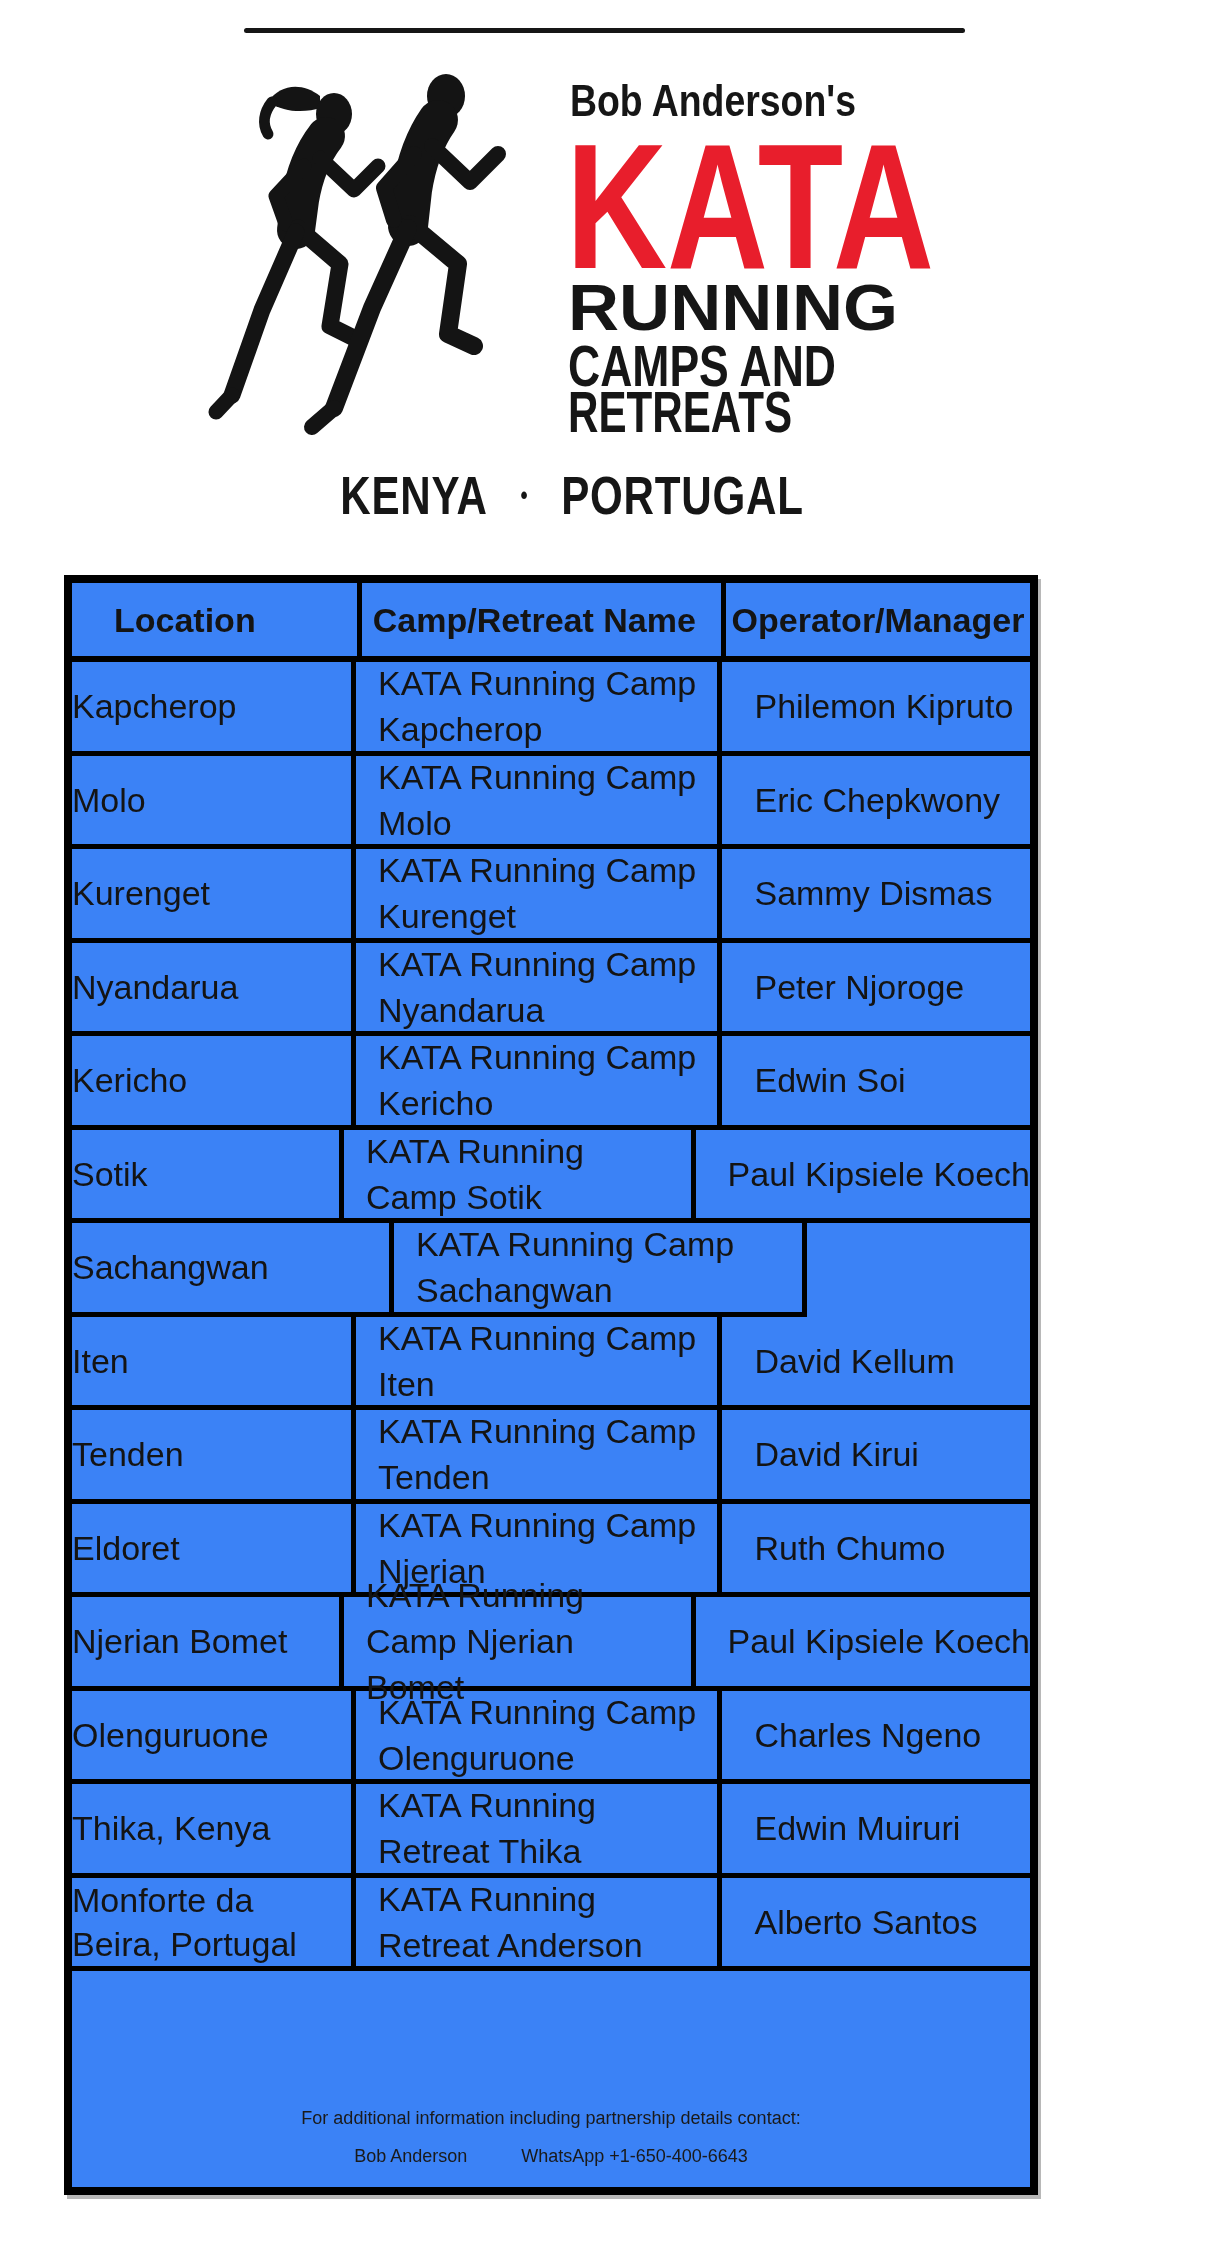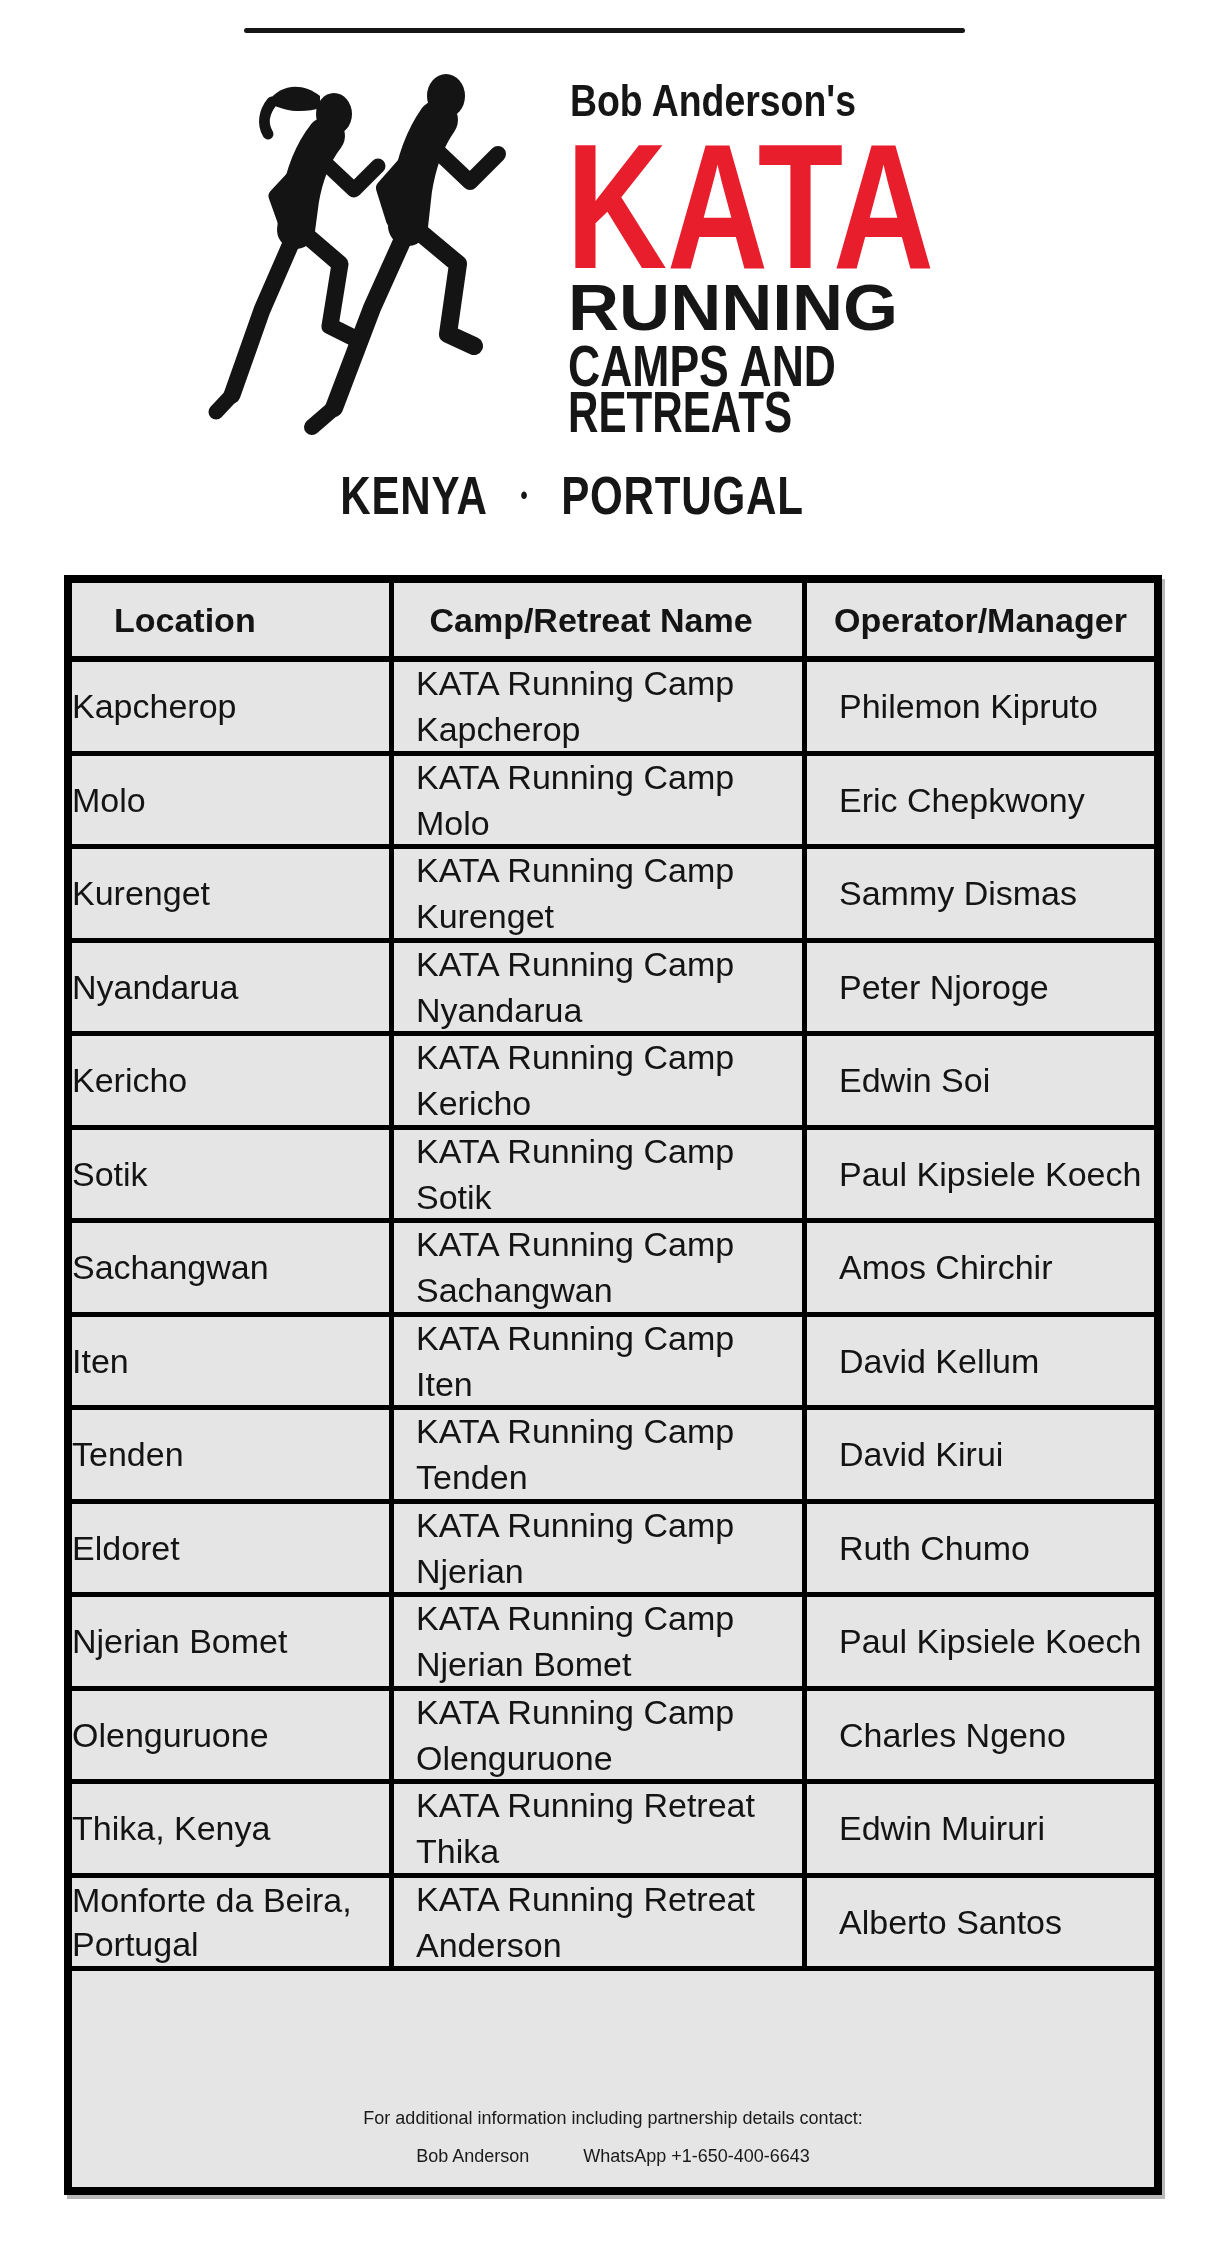--- a/index.html
+++ b/index.html
@@ -16,22 +16,22 @@
   .logo-countries{
     position:absolute;left:172px;top:468px;width:800px;height:54px;
     display:flex;align-items:center;justify-content:center;gap:42px;
     transform:scaleX(0.78);
     font-weight:bold;font-size:54px;letter-spacing:1px;color:#161616;white-space:nowrap;
   }
   .logo-countries .dot{font-size:26px;line-height:54px;}
 
   
   .camp-table{
-    position:absolute;left:64px;top:575px;width:1098px;height:1620px;
-    border:8px solid #000;background:#e5e5e5;display:flex;flex-direction:column;
+    position:absolute;left:64px;top:575px;width:974px;height:1620px;
+    border:8px solid #000;background:#3b82f6;display:flex;flex-direction:column;
     box-shadow:3px 4px 0 rgba(0,0,0,0.28);
   }
   .trow{display:flex;flex:0 0 auto;}
   .thead{height:79px;}
   .drow{height:93.5px;}
   .cell{border-right:5px solid #000;border-bottom:5px solid #000;display:flex;align-items:center;font-size:34px;line-height:44px;}
   .thead .cell{border-bottom-width:6px;font-weight:bold;}
   .c1{width:322px;padding-right:14px;}
   .c2{width:413px;padding-left:22px;padding-right:14px;line-height:46px;}
   .c3{width:347px;padding-left:32px;border-right:none;white-space:nowrap;}
@@ -130,21 +130,20 @@
 
   <div class="trow drow">
     <div class="cell c1">Sotik</div>
     <div class="cell c2">KATA Running Camp Sotik</div>
     <div class="cell c3">Paul Kipsiele Koech</div>
   </div>
 
   <div class="trow drow">
     <div class="cell c1">Sachangwan</div>
     <div class="cell c2">KATA Running Camp Sachangwan</div>
-    <div class="cell c3">Amos Chirchir</div>
   </div>
 
   <div class="trow drow">
     <div class="cell c1">Iten</div>
     <div class="cell c2">KATA Running Camp Iten</div>
     <div class="cell c3">David Kellum</div>
   </div>
 
   <div class="trow drow">
     <div class="cell c1">Tenden</div>

